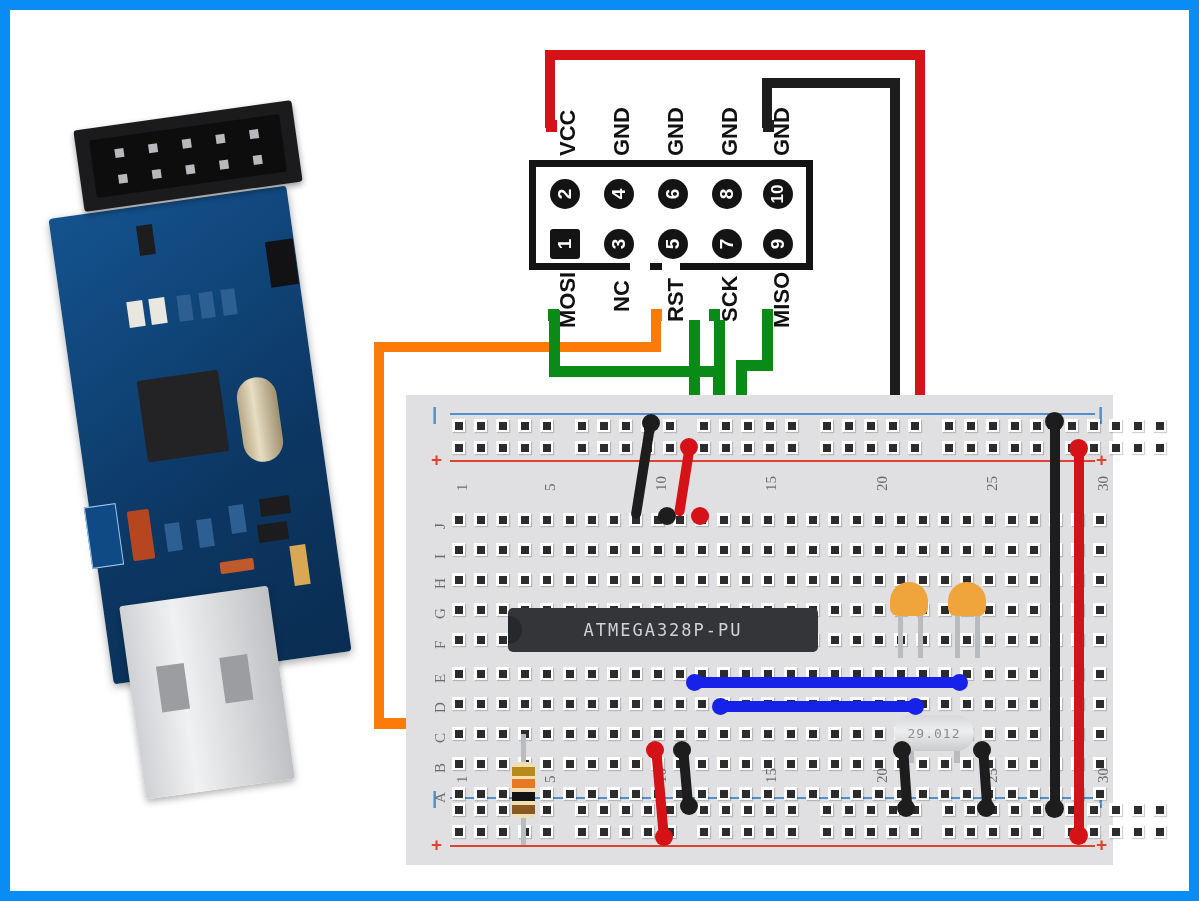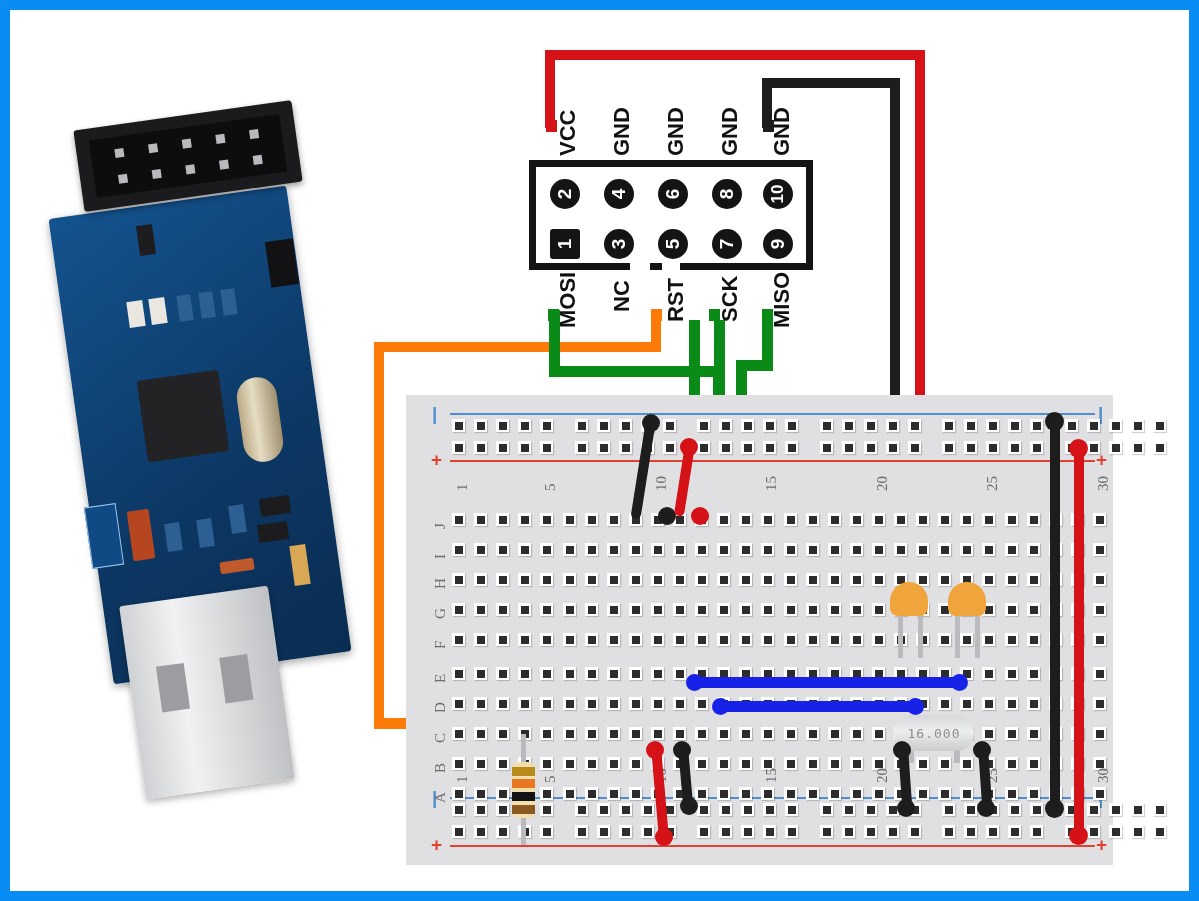--- a/index.html
+++ b/index.html
@@ -670,25 +670,28 @@
           <div class="colnum" style="left: 357.4px; top: 388px;">15</div>
           <div class="colnum" style="left: 467.9px; top: 96px;">20</div>
           <div class="colnum" style="left: 467.9px; top: 388px;">20</div>
           <div class="colnum" style="left: 578.4px; top: 96px;">25</div>
           <div class="colnum" style="left: 578.4px; top: 388px;">25</div>
           <div class="colnum" style="left: 688.9px; top: 96px;">30</div>
           <div class="colnum" style="left: 688.9px; top: 388px;">30</div>
         </div>
   </div>
 
+  <div id="ic">
+    <div class="ictext">ATMEGA328P-PU</div>
+  </div>
 
   <div class="abs" style="left:898px;top:735px;width:6px;height:18px;background:#b9bbbe;"></div>
   <div class="abs" style="left:944px;top:735px;width:6px;height:18px;background:#b9bbbe;"></div>
   <div id="crystal">
-    <div class="xt">16.000</div>
+    <div class="xt">29.012</div>
   </div>
 
   <div class="caplead abs" style="left:888px;top:598px;height:50px;"></div>
   <div class="caplead abs" style="left:908px;top:598px;height:50px;"></div>
   <div class="cap abs" style="left:880px;top:572px;"></div>
   <div class="caplead abs" style="left:945px;top:598px;height:50px;"></div>
   <div class="caplead abs" style="left:965px;top:598px;height:50px;"></div>
   <div class="cap abs" style="left:938px;top:572px;"></div>
 
   <div class="res-lead abs" style="left:511px;top:724px;height:30px;"></div>

